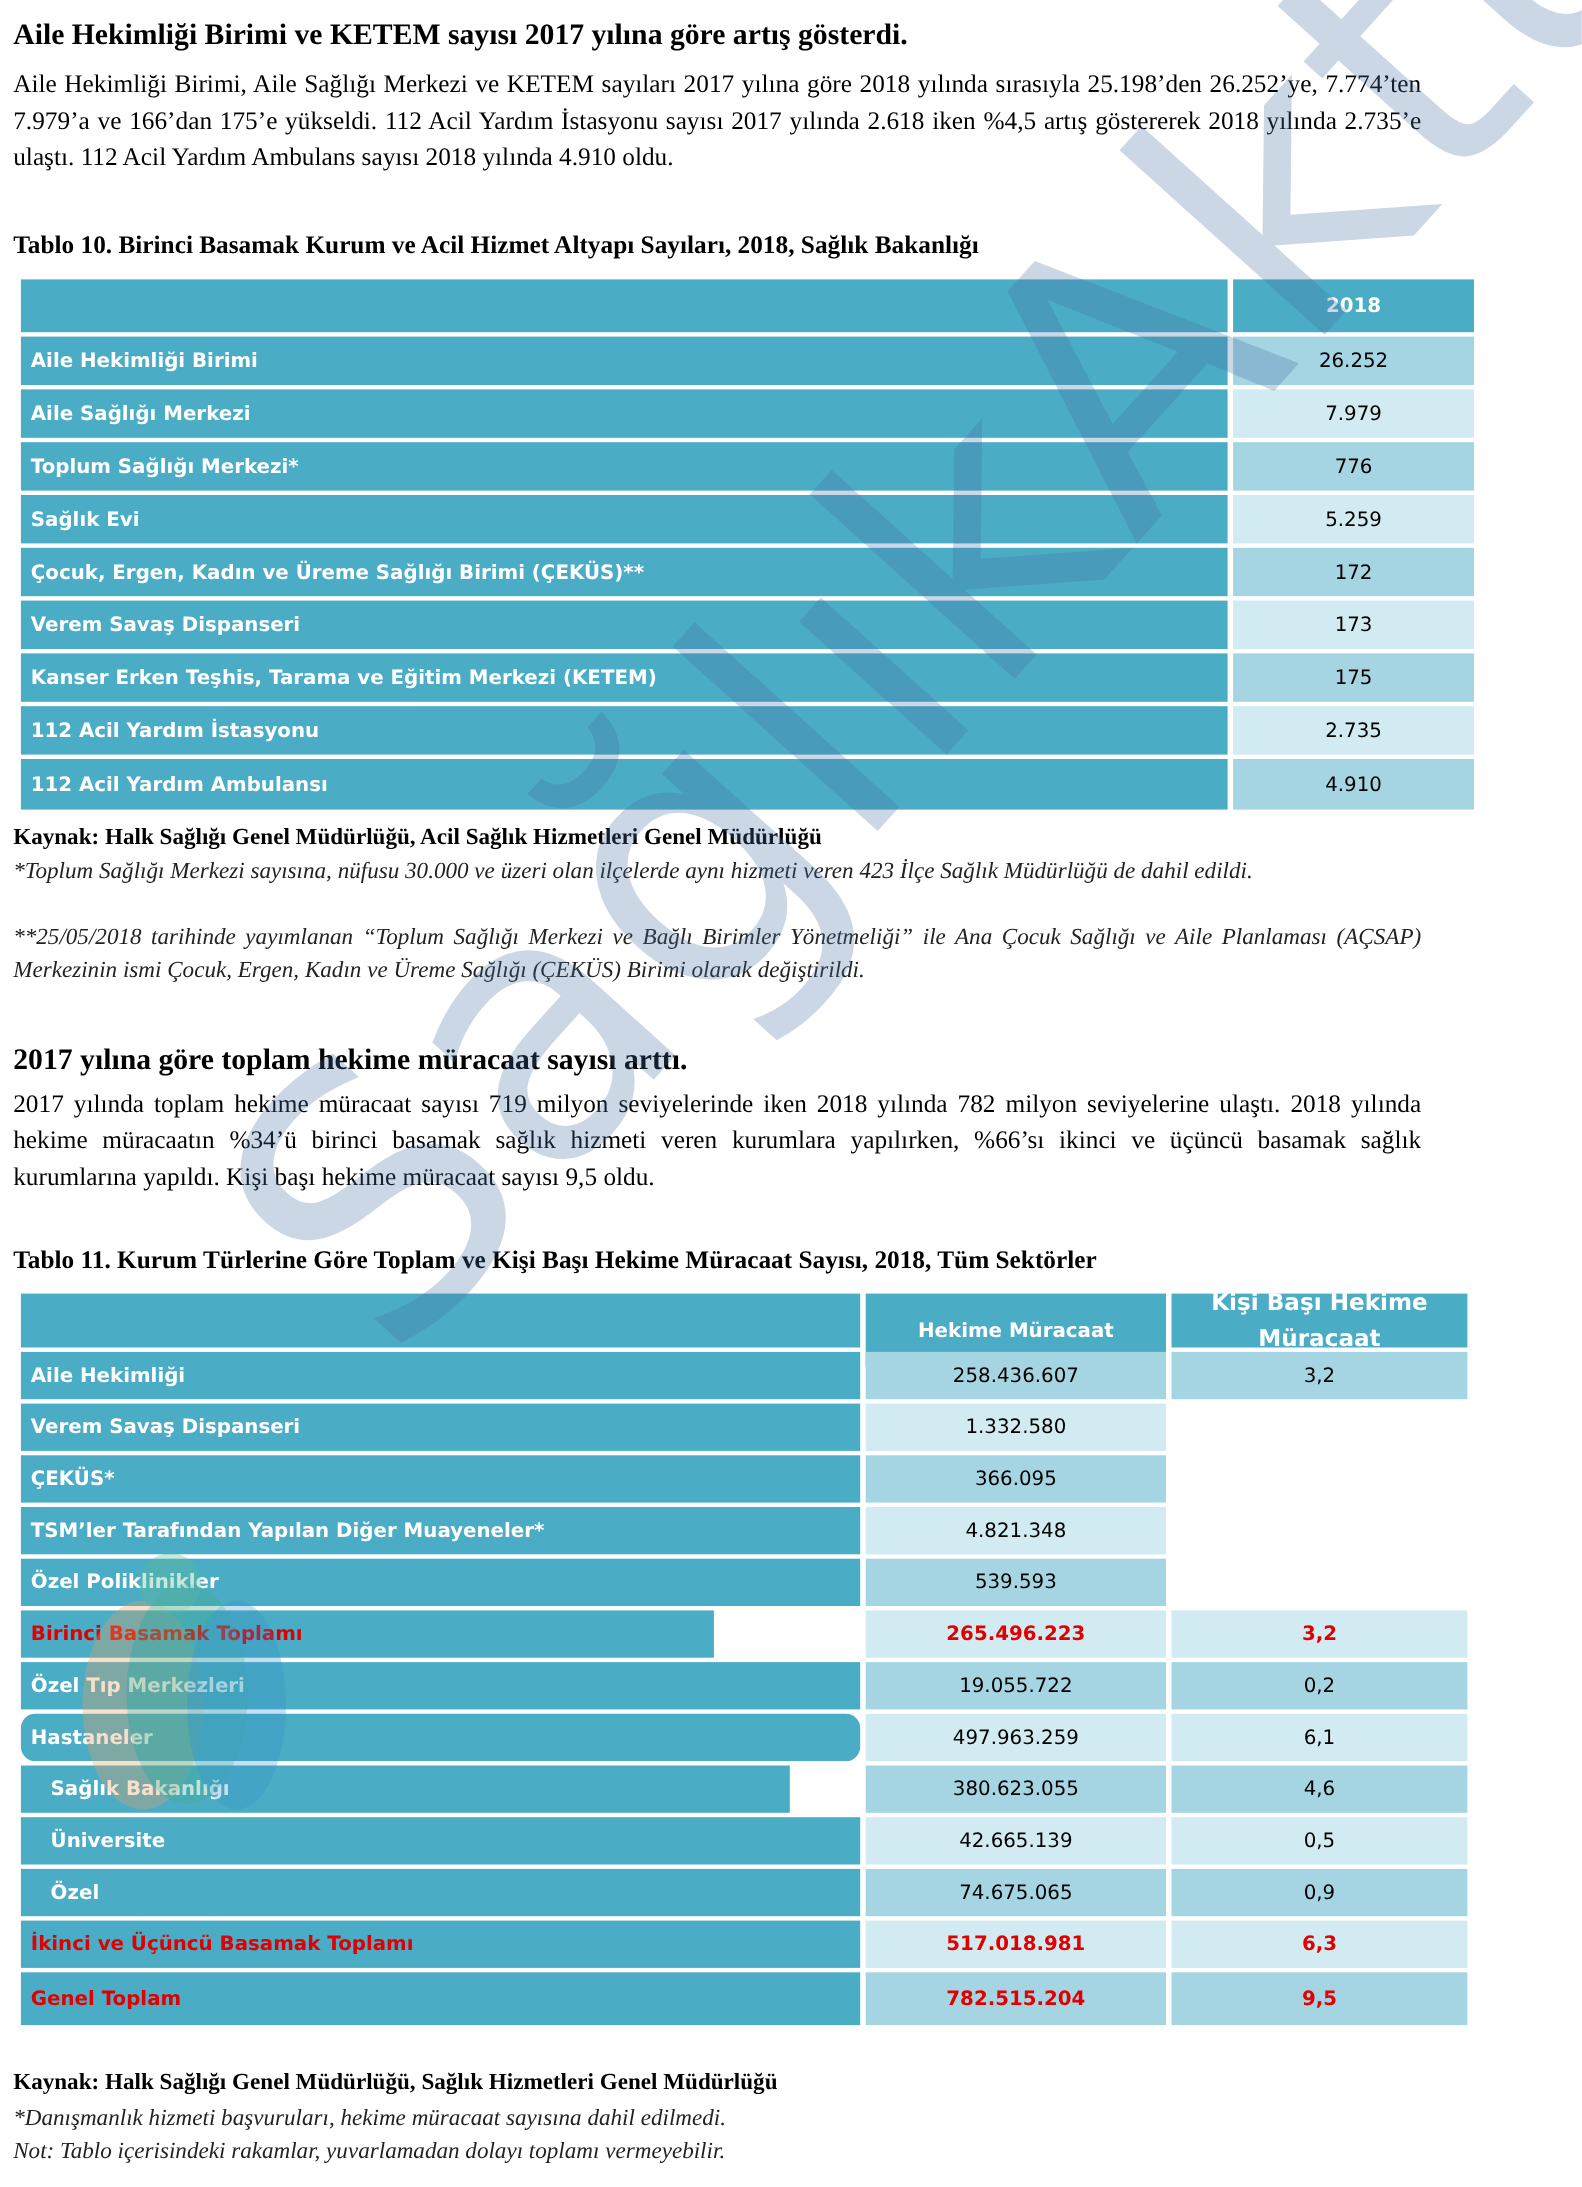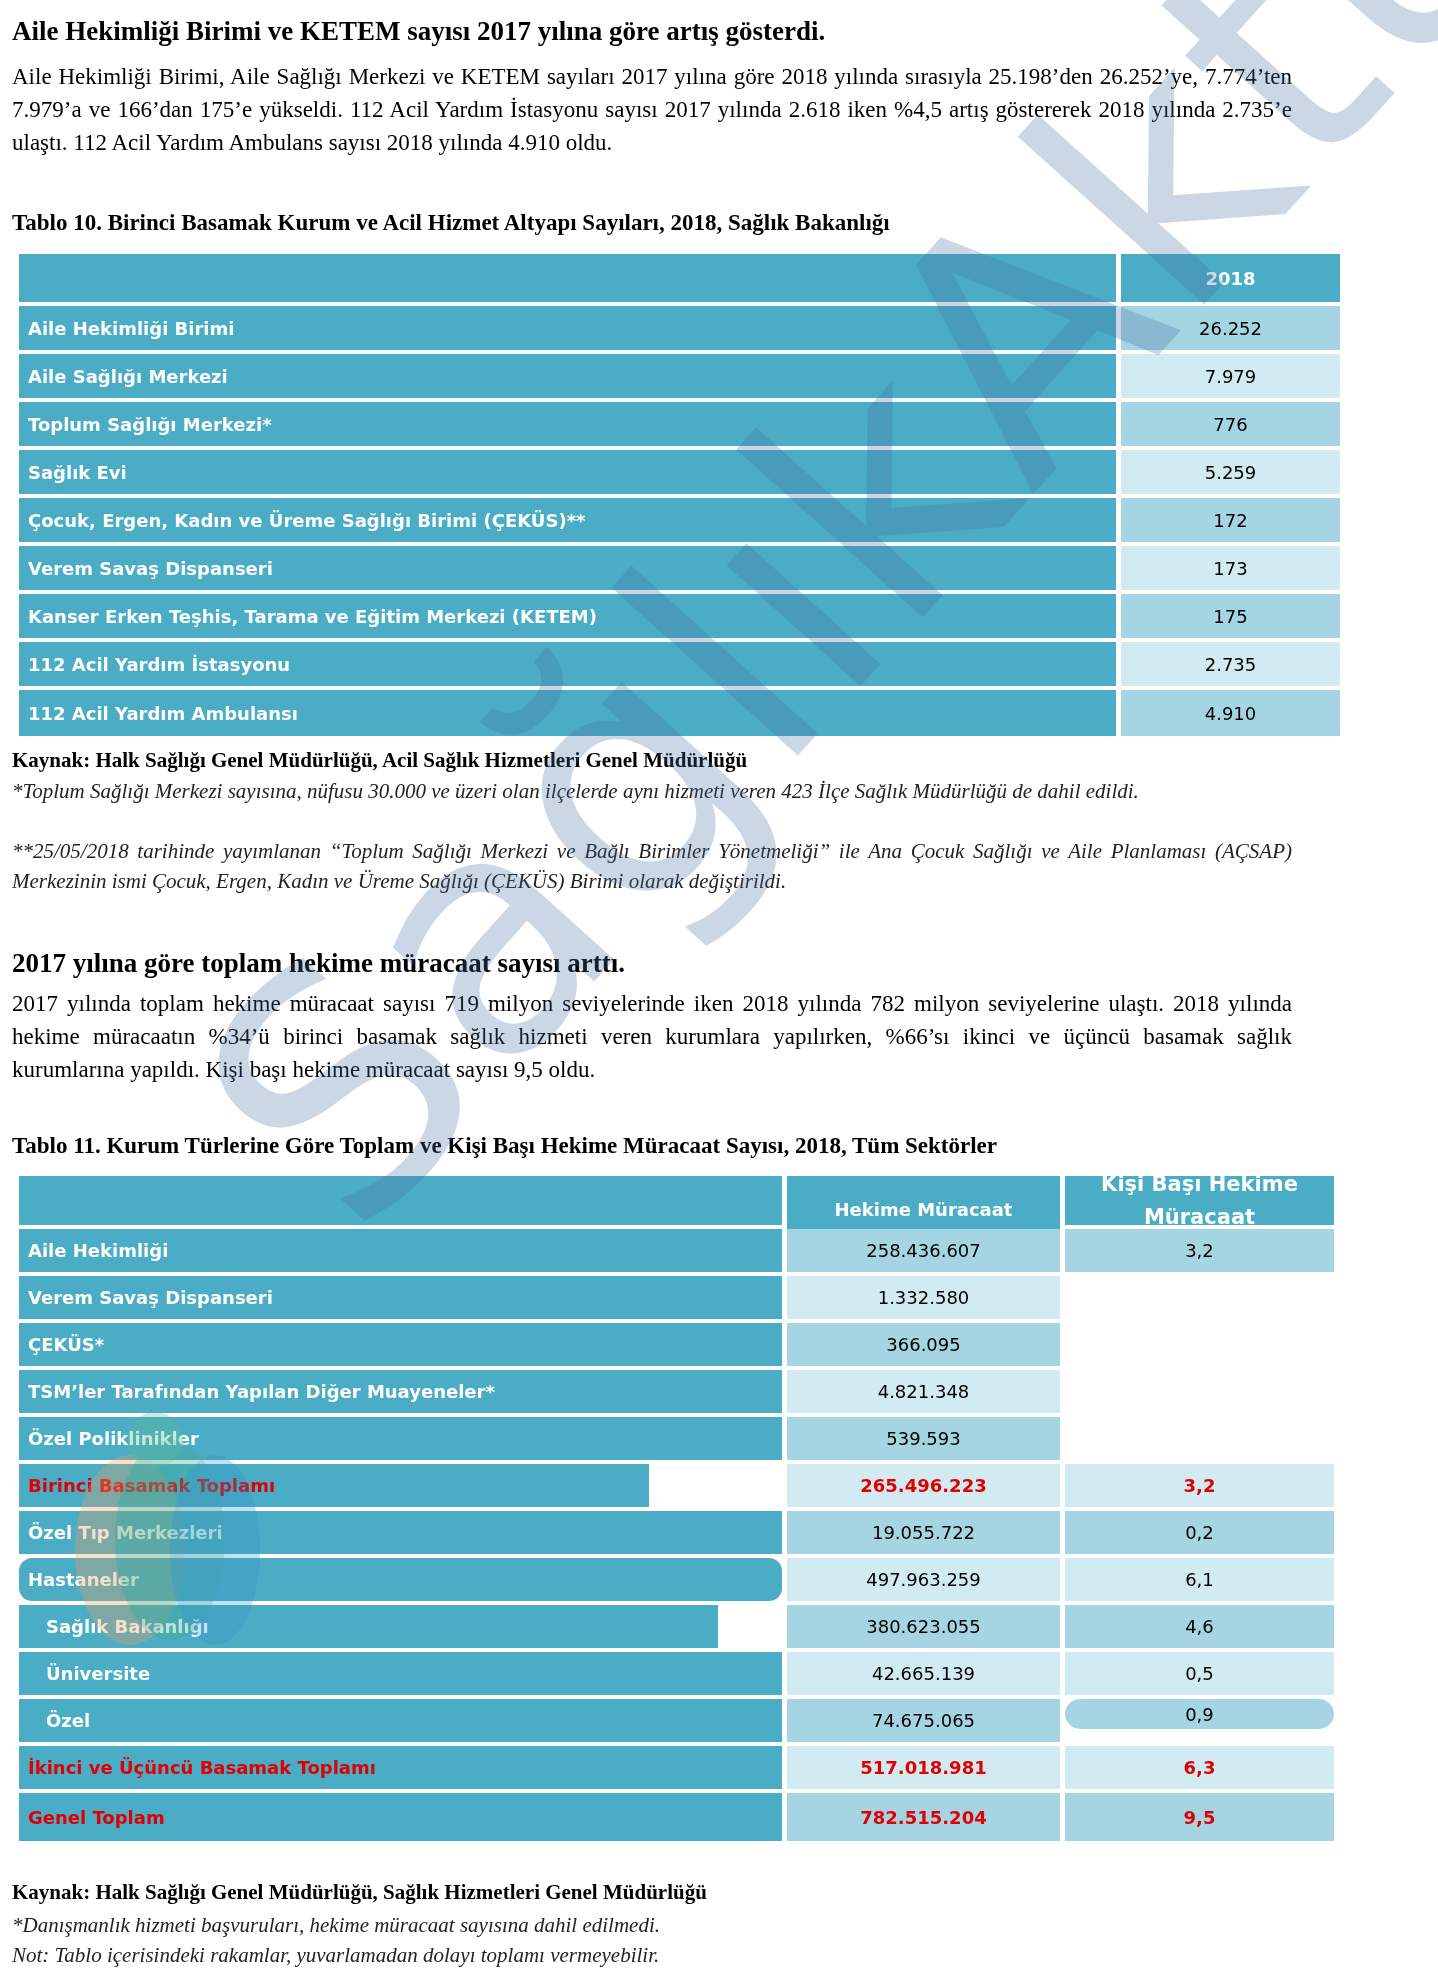--- a/index.html
+++ b/index.html
@@ -148,21 +148,21 @@
 
   <div>
     <div class="cell lbl indent" style="left:0; top:476px; width:763px; height:43px;">Üniversite</div>
     <div class="cell v-light" style="left:768px; top:476px; width:273px; height:43px;">42.665.139</div>
     <div class="cell v-light" style="left:1046px; top:476px; width:269px; height:43px;">0,5</div>
   </div>
 
   <div>
     <div class="cell lbl indent" style="left:0; top:523px; width:763px; height:43px;">Özel</div>
     <div class="cell v-dark" style="left:768px; top:523px; width:273px; height:43px;">74.675.065</div>
-    <div class="cell v-dark" style="left:1046px; top:523px; width:269px; height:30px;border-radius:15px;">0,9</div>
+    <div class="cell v-dark" style="left:1046px; top:523px; width:269px; height:43px;">0,9</div>
   </div>
 
   <div>
     <div class="cell lbl red" style="left:0; top:570px; width:763px; height:43px;">İkinci ve Üçüncü Basamak Toplamı</div>
     <div class="cell v-light red" style="left:768px; top:570px; width:273px; height:43px;">517.018.981</div>
     <div class="cell v-light red" style="left:1046px; top:570px; width:269px; height:43px;">6,3</div>
   </div>
 
   <div>
     <div class="cell lbl red" style="left:0; top:617px; width:763px; height:48px;">Genel Toplam</div>

